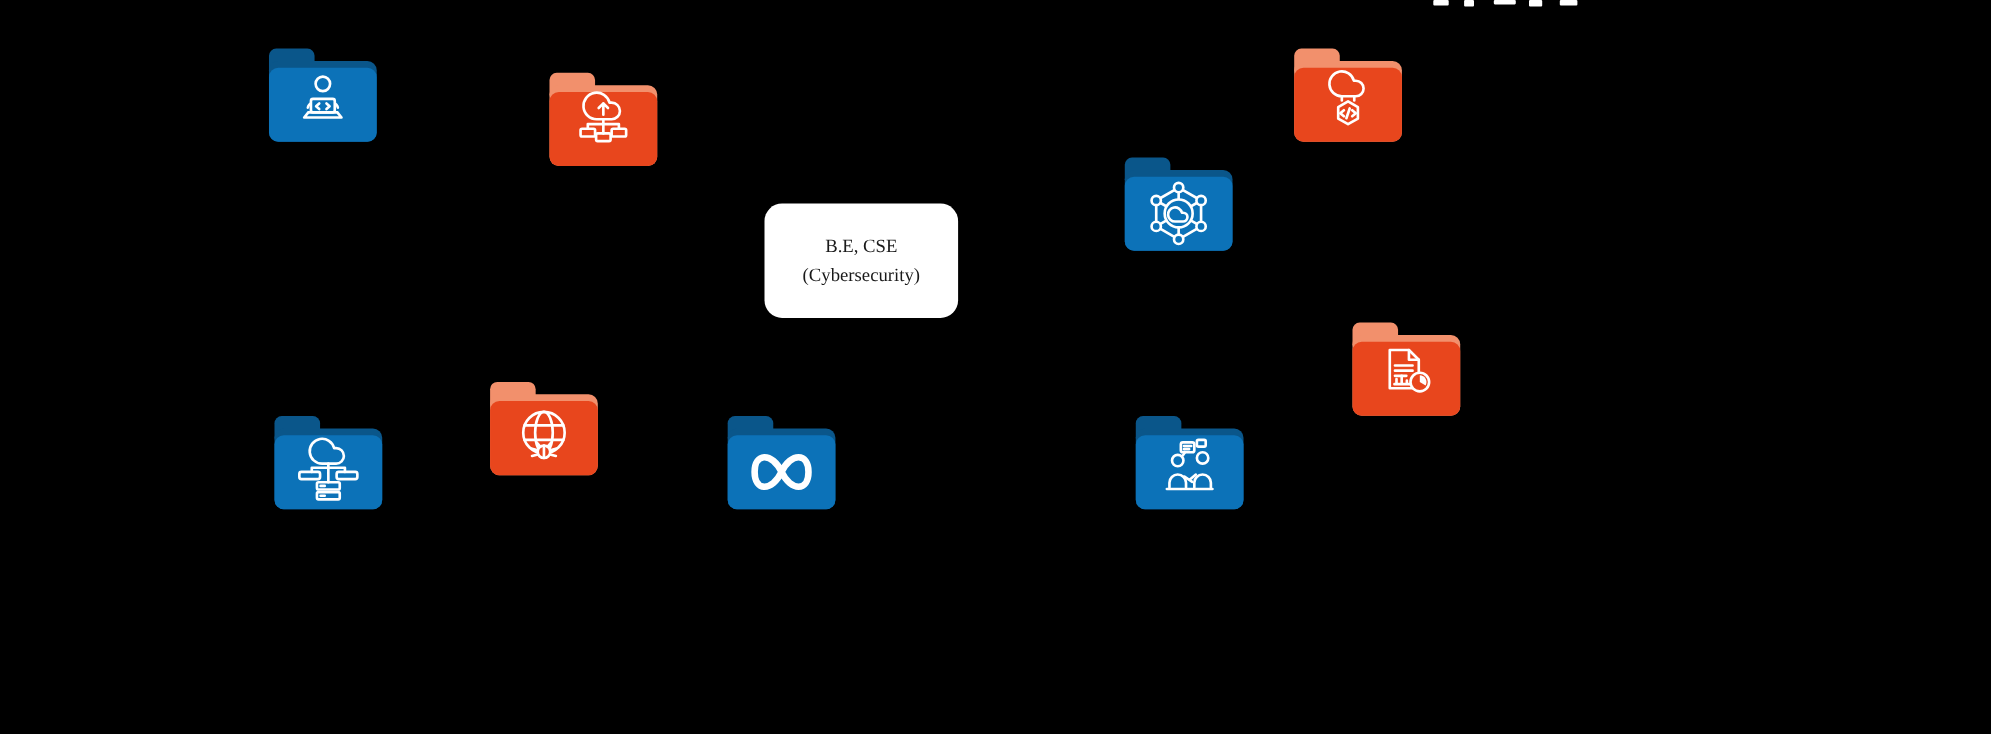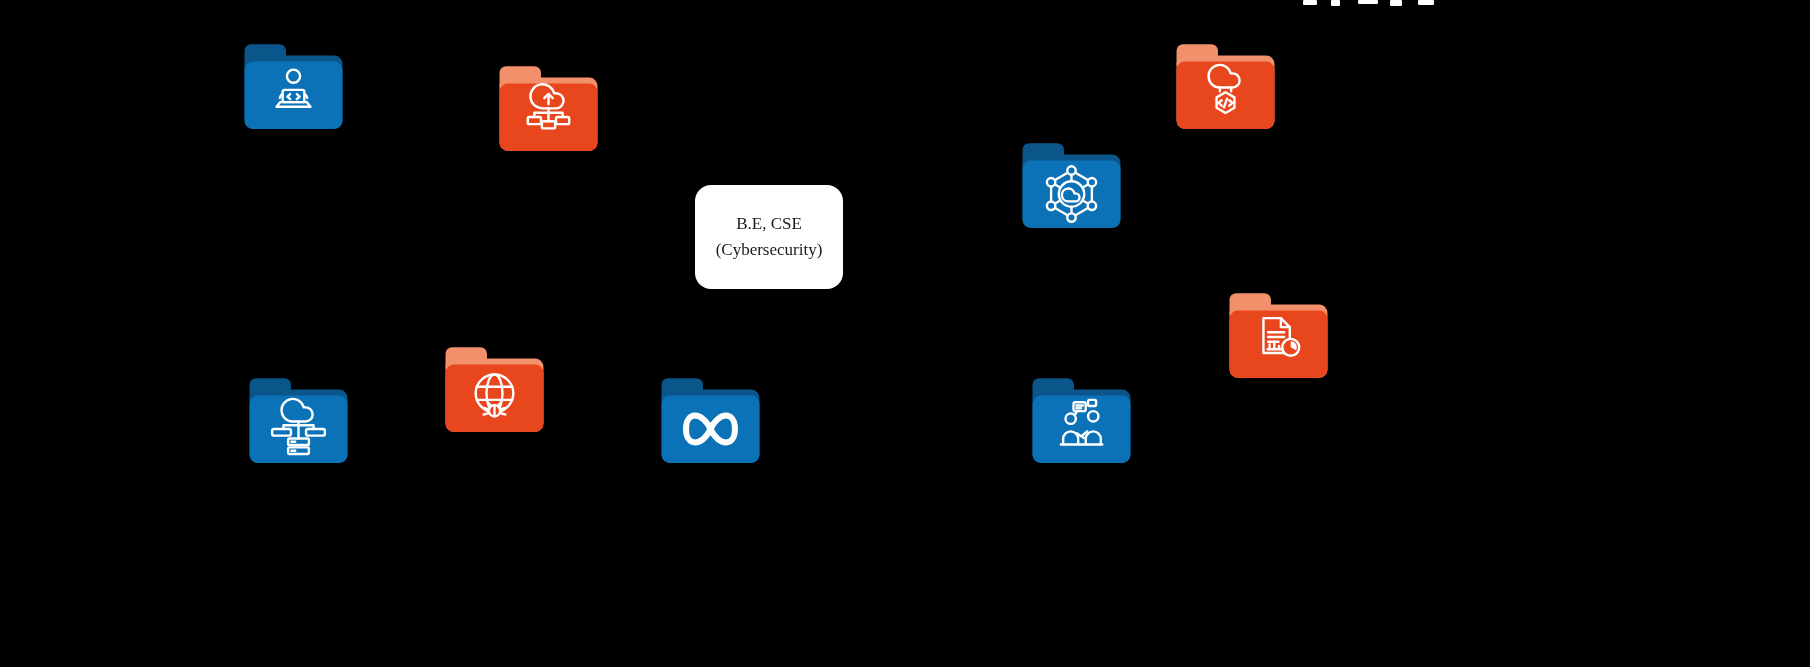--- a/index.html
+++ b/index.html
@@ -23,21 +23,21 @@
     stroke:var(--icon-stroke,#fff);fill:none;stroke-width:2.4;
     stroke-linecap:round;stroke-linejoin:round;vector-effect:non-scaling-stroke;
   }
   .icon .bold{stroke-width:6}
   .folder.blue   .icon .mask{fill:var(--blue-body,#0C72B8)}
   .folder.orange .icon .mask{fill:var(--orange-body,#E8461D)}
   .icon .fillwhite{fill:var(--icon-stroke,#fff);stroke:none}
 
   
   .center-card{
-    position:absolute;left:695px;top:185px;width:148px;height:104px;
+    position:absolute;left:695px;top:185px;width:176px;height:104px;
     background:var(--card-bg,#fff);color:var(--card-text,#1a1a1a);
     border-radius:16px;display:flex;flex-direction:column;align-items:center;
     justify-content:center;text-align:center;font-size:17px;line-height:1.55;
     font-weight:500;box-shadow:0 2px 8px rgba(0,0,0,.4);
   }
 
   
   .artifact{position:absolute;left:1303px;top:0;white-space:nowrap}
   .artifact .frag{display:inline-block;background:var(--icon-stroke,#fff);border-radius:1px;vertical-align:top}
 </style>

